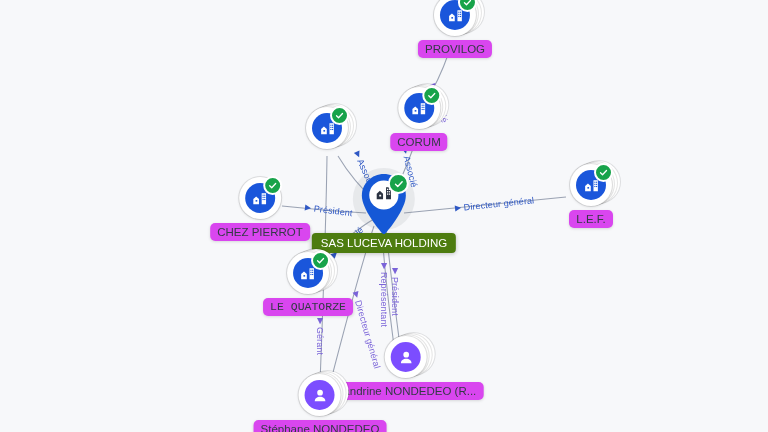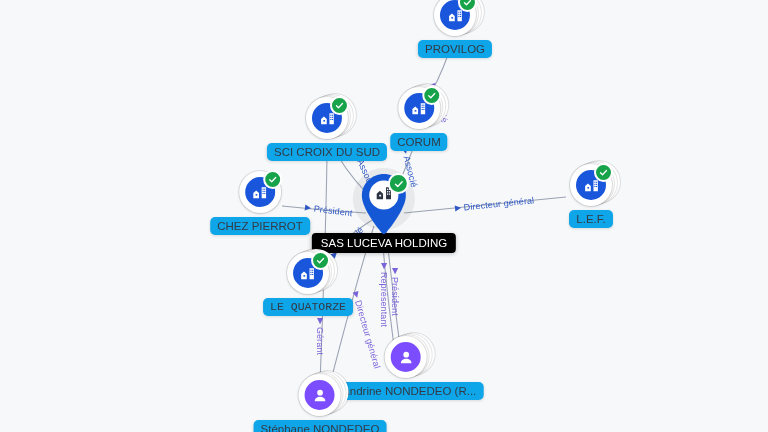--- a/index.html
+++ b/index.html
@@ -104,31 +104,31 @@
     right:4px;top:2px;
     width:17px;height:17px;border-radius:50%;
     background:#17a34a;border:2px solid #fff;
     z-index:6;
     display:flex;align-items:center;justify-content:center;
   }
 
   
   .node-label{
     margin-top:2px;
-    background:#0ea5e9;
+    background:#d946ef;
     color:#333a45;
     font-size:11.5px;
     line-height:14px;
     padding:2px 7px;
     border-radius:5px;
     white-space:nowrap;
     box-shadow:0 1px 3px rgba(0,0,0,.13);
   }
   .node-label.primary{
-    background:#000000;
+    background:#4d7c0f;
     color:#ffffff;
     font-size:11.5px;
     padding:3px 9px;
     border-radius:4px;
     box-shadow:0 1px 4px rgba(0,0,0,.22);
   }
   .node.center{ }
   .node.center .node-label{margin-top:-4px;}
 
   
@@ -253,21 +253,20 @@
                 <rect x="6.2" y="14.2" width="2.4" height="2.2" fill="#1a56db"></rect>
               </svg>
             </div>
             <div class="badge">
               <svg width="9" height="9" viewBox="0 0 24 24" aria-hidden="true">
                 <path d="M4 12.8 L9.4 18 L20 6.6" fill="none" stroke="#ffffff" stroke-width="3.4" stroke-linecap="round" stroke-linejoin="round"></path>
               </svg>
             </div>
           </div>
         </div>
-        <div class="node-label">SCI CROIX DU SUD</div>
       </div>
       <div class="node" style="left: 419px; top: 118px; justify-content: flex-end;">
         <div class="node-art">
           <div class="stack s1"></div>
           <div class="stack s2"></div>
           <div class="stack s3"></div>
           <div class="disc">
             <div class="inner company">
               <svg width="17" height="17" viewBox="0 0 24 24" aria-hidden="true">
                 <path fill="#ffffff" d="M3 20h8v-7.2L7 9.2 3 12.8V20z"></path>
@@ -283,21 +282,21 @@
             </div>
             <div class="badge">
               <svg width="9" height="9" viewBox="0 0 24 24" aria-hidden="true">
                 <path d="M4 12.8 L9.4 18 L20 6.6" fill="none" stroke="#ffffff" stroke-width="3.4" stroke-linecap="round" stroke-linejoin="round"></path>
               </svg>
             </div>
           </div>
         </div>
         <div class="node-label">CORUM</div>
       </div>
-      <div class="node" style="left: 260px; top: 202px;">
+      <div class="node" style="left: 260px; top: 208px;">
         <div class="node-art">
           <div class="disc">
             <div class="inner company">
               <svg width="17" height="17" viewBox="0 0 24 24" aria-hidden="true">
                 <path fill="#ffffff" d="M3 20h8v-7.2L7 9.2 3 12.8V20z"></path>
                 <path fill="#ffffff" d="M12.6 20H21V4.6h-6.2V20z"></path>
                 <rect x="16" y="6.6" width="1.6" height="1.6" fill="#1a56db"></rect>
                 <rect x="18.4" y="6.6" width="1.6" height="1.6" fill="#1a56db"></rect>
                 <rect x="16" y="9.6" width="1.6" height="1.6" fill="#1a56db"></rect>
                 <rect x="18.4" y="9.6" width="1.6" height="1.6" fill="#1a56db"></rect>

